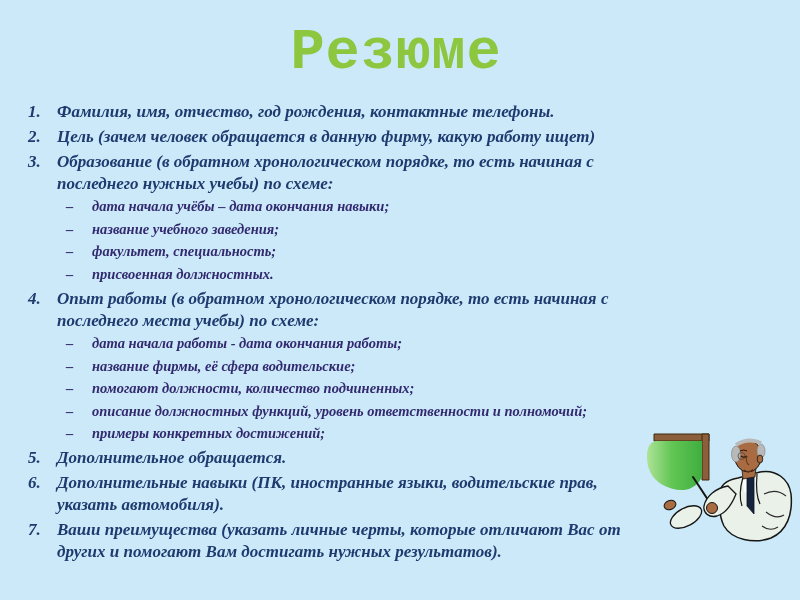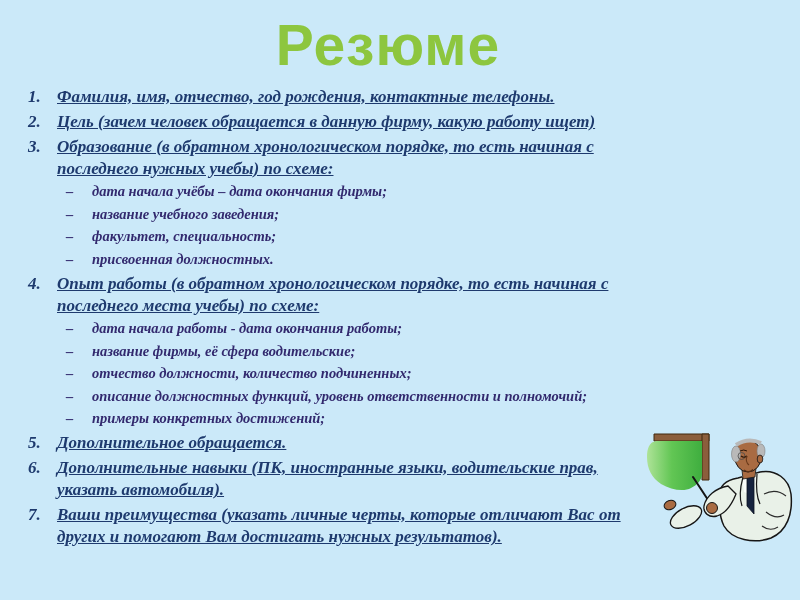--- a/index.html
+++ b/index.html
@@ -4,25 +4,25 @@
 <style>
   html,body{margin:0;padding:0;}
   .slide{
     position:relative;
     width:800px;height:600px;
     background:var(--bg,#CBE9F9);
     overflow:hidden;
     font-family:"Liberation Serif","DejaVu Serif",serif;
   }
   .title{
-    margin:8px;
+    margin:16px;
     padding-top:6px;
     width:760px;
     text-align:center;
-    font-family:Liberation Sans, sans-serif;
+    font-family:Liberation Mono, monospace;
     font-weight:700;
     font-size:57px;
     line-height:1.1;
     color:var(--title,#8DC63F);
     letter-spacing:1px;
   }
   .list{
     list-style:none;
     margin:9px 0 0 28px;
     padding:0;
@@ -31,21 +31,21 @@
   .item{
     display:flex;
     color:var(--itemText,#1E3A6E);
     font-weight:bold;
     font-style:italic;
     font-size:17px;
     line-height:22px;
     margin-top:3px;
   }
   .item .num{width:29px;flex:none;}
-  .item .txt{width:585px;text-decoration:underline;}
+  .item .txt{width:585px;}
   .sub{
     display:flex;
     color:var(--subText,#32296E);
     font-weight:bold;
     font-style:italic;
     font-size:14.5px;
     line-height:21px;
     margin:1.5px 0 1.5px 38px;
   }
   .sub .dash{width:26px;flex:none;}
@@ -70,21 +70,21 @@
       <li class="item">
         <span class="num">2.</span>
         <span class="txt">Цель (зачем человек обращается в данную фирму, какую работу ищет)</span>
       </li>
       <li class="item">
         <span class="num">3.</span>
         <span class="txt">Образование (в обратном хронологическом порядке, то есть начиная с последнего нужных учебы) по схеме:</span>
       </li>
       <div class="sub">
         <span class="dash">–</span>
-        <span class="stxt">дата начала учёбы – дата окончания фирмы;</span>
+        <span class="stxt">дата начала учёбы – дата окончания навыки;</span>
       </div>
       <div class="sub">
         <span class="dash">–</span>
         <span class="stxt">название учебного заведения;</span>
       </div>
       <div class="sub">
         <span class="dash">–</span>
         <span class="stxt">факультет, специальность;</span>
       </div>
       <div class="sub">
@@ -98,21 +98,21 @@
       <div class="sub">
         <span class="dash">–</span>
         <span class="stxt">дата начала работы - дата окончания работы;</span>
       </div>
       <div class="sub">
         <span class="dash">–</span>
         <span class="stxt">название фирмы, её сфера водительские;</span>
       </div>
       <div class="sub">
         <span class="dash">–</span>
-        <span class="stxt">отчество должности, количество подчиненных;</span>
+        <span class="stxt">помогают должности, количество подчиненных;</span>
       </div>
       <div class="sub">
         <span class="dash">–</span>
         <span class="stxt">описание должностных функций, уровень ответственности и полномочий;</span>
       </div>
       <div class="sub">
         <span class="dash">–</span>
         <span class="stxt">примеры конкретных достижений;</span>
       </div>
       <li class="item">

